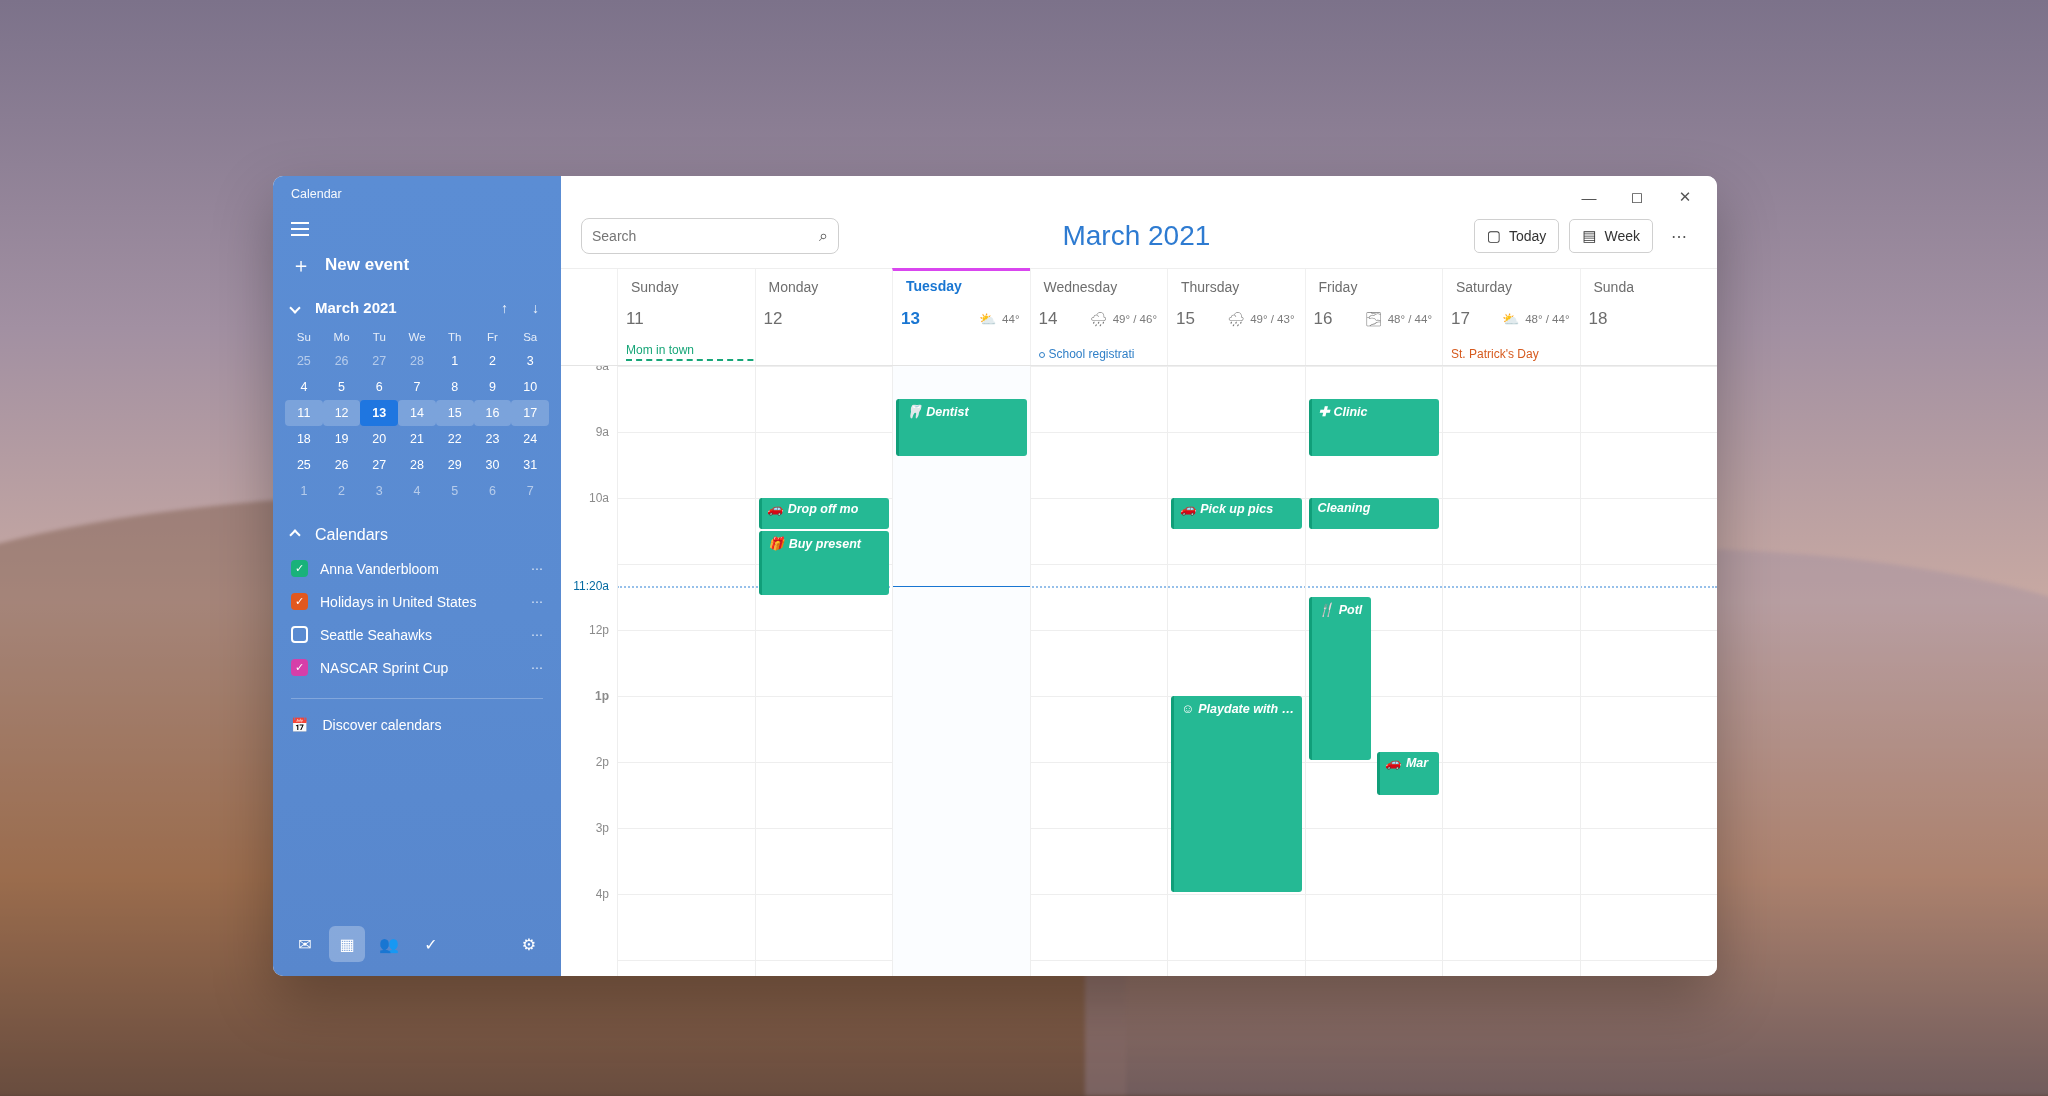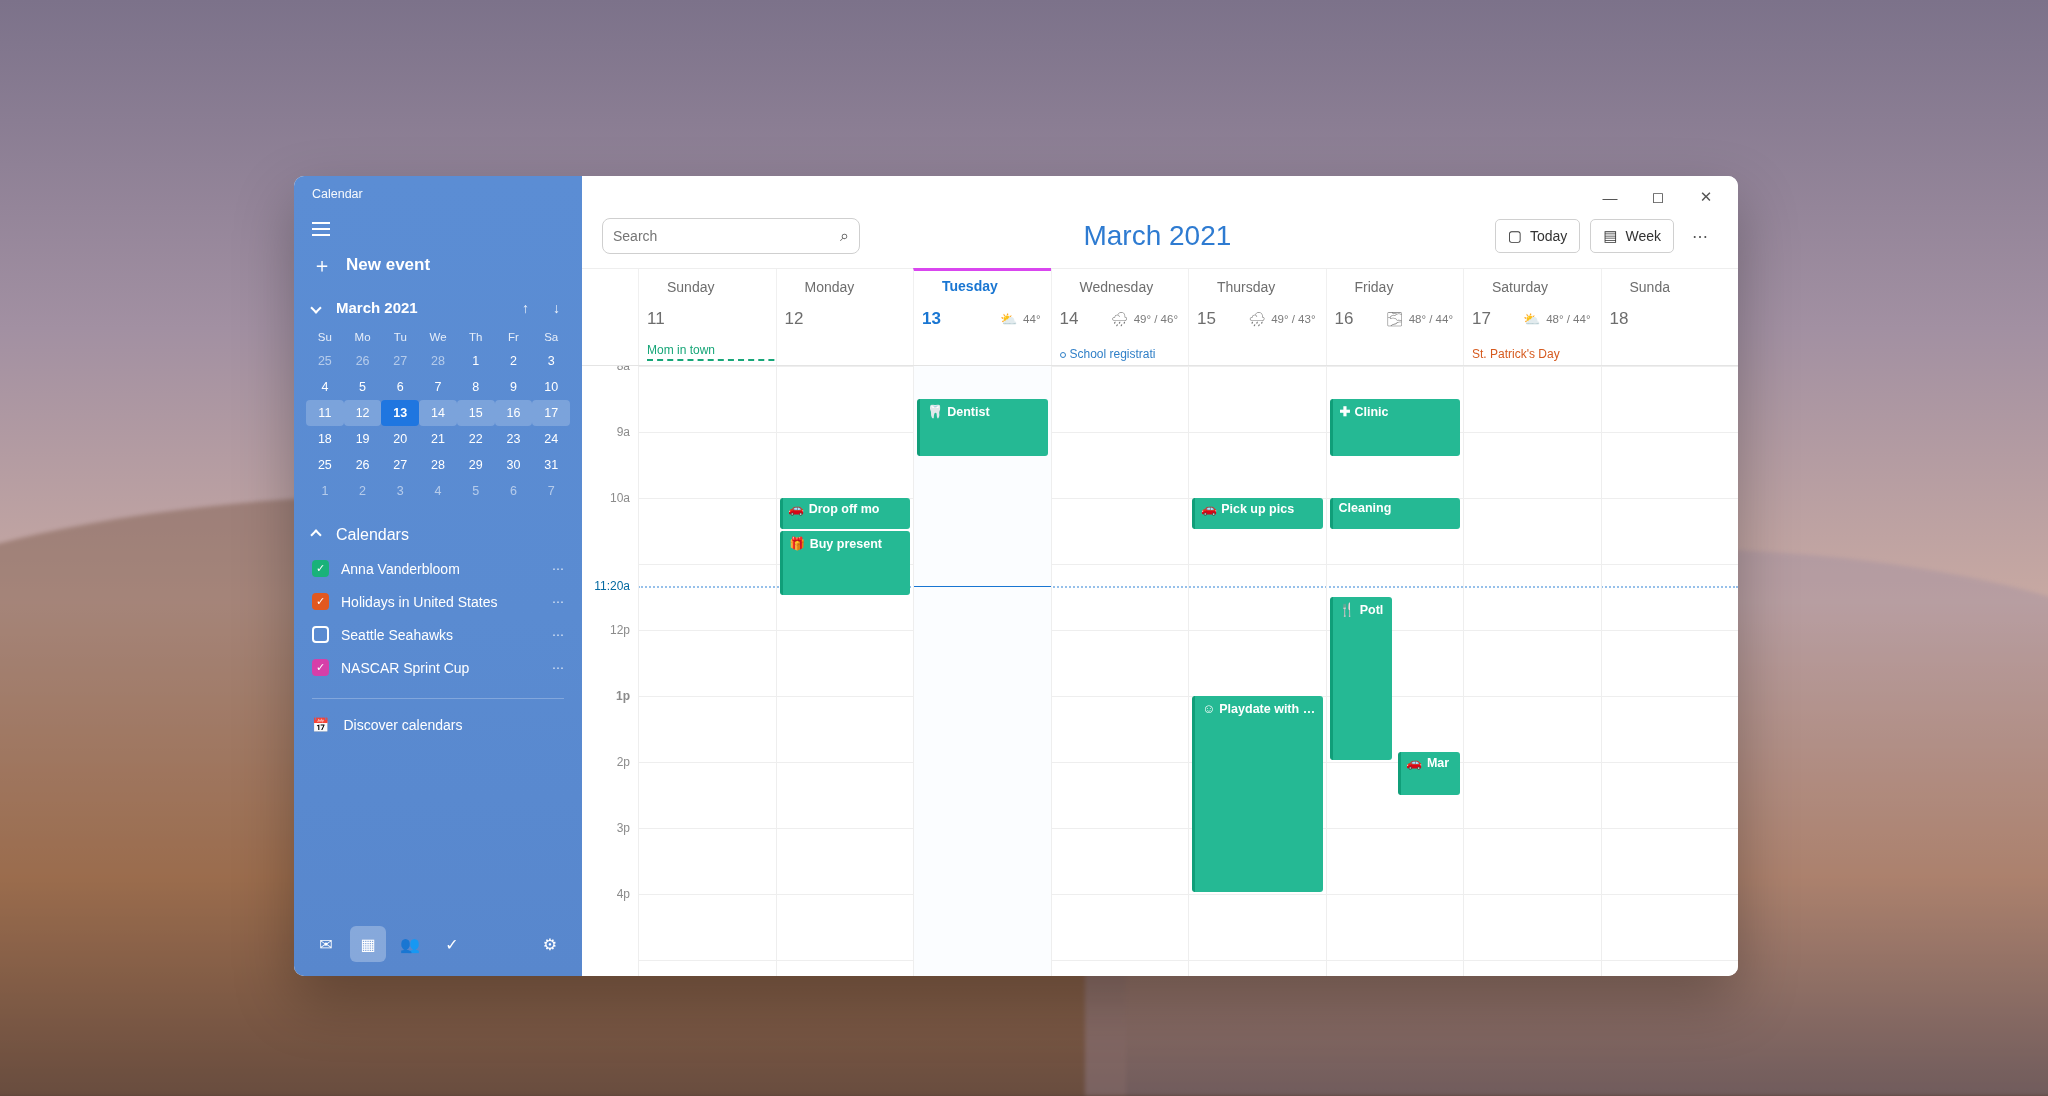--- a/index.html
+++ b/index.html
@@ -8,21 +8,21 @@
     width: 2048px; height: 1096px;
     background: linear-gradient(180deg,#7c728a 0%,#a290a2 30%,#c8a9a2 55%,#b67d52 80%,#5a4338 100%);
     position: relative; overflow: hidden;
   }
   
   .bg-mountain { position:absolute; bottom:0; width:65%; height:55%; background:#7b5948; border-radius:50% 50% 0 0 / 30% 30% 0 0; opacity:.45; filter:blur(2px);}
   .bg-mountain.m2{ right:-8%; width:55%; height:50%; background:#9a8aa0; opacity:.35;}
   .bg-mountain.m1{ left:-10%; }
 
   .window {
-    position:absolute; left:294px; top:176px; width:1444px; height:800px;
+    position:absolute; left:273px; top:176px; width:1444px; height:800px;
     background:#fff; border-radius:10px; overflow:hidden; box-shadow:0 24px 60px rgba(0,0,0,.28);
     display:flex;
   }
 
   
   .sidebar{ width:288px; flex:0 0 288px; background:linear-gradient(180deg,#5b8dd4 0%,#5a8bd1 55%,#5887cd 100%); color:#fff; display:flex; flex-direction:column; font-size:14px;}
   .sb-title{ padding:11px 18px 12px; font-size:12.5px; opacity:.95;}
   .sb-hamburger{ padding:4px 0 12px 18px;}
   .hamburger-icon{ display:inline-block; width:18px; height:2px; background:#fff; position:relative;}
   .hamburger-icon::before,.hamburger-icon::after{content:'';position:absolute;left:0;width:18px;height:2px;background:#fff;}
@@ -69,21 +69,21 @@
   .searchbox{ display:flex; align-items:center; width:258px; height:36px; border:1px solid #cfcfcf; border-radius:8px; padding:0 10px; color:#6d6d6d;}
   .searchbox input{ border:none; outline:none; flex:1; font-size:14px; background:transparent;}
   .month-title{ flex:1; text-align:center; color:#2e7bd1; font-size:28px; font-weight:400; padding-right:40px;}
   .tb-right{ display:flex; align-items:center; gap:10px; color:#3e3e3e;}
   .tb-btn{ display:flex; align-items:center; gap:8px; border:1px solid #d0d0d0; height:34px; padding:0 12px; border-radius:5px; font-size:14px; color:#333;}
   .tb-icon{ font-size:15px;}
   .tb-ellipsis{ width:34px; text-align:center; color:#555; letter-spacing:2px;}
 
   
   .days-head{ display:flex; padding-left:56px; border-top:1px solid #eee;}
-  .day-head{ flex:1; min-width:0; padding:10px 28px 10px; color:#6e6e6e; font-size:14px; border-left:1px solid #f0f0f0;}
+  .day-head{ flex:1; min-width:0; padding:10px 13px 10px; color:#6e6e6e; font-size:14px; border-left:1px solid #f0f0f0;}
   .day-head.today{ color:#1976d2; font-weight:600; border-top:3px solid #d946ef; margin-top:-1px; padding-top:7px;}
   .dates-row{ display:flex; padding-left:56px; border-bottom:1px solid #e4e4e4;}
   .date-col{ flex:1; min-width:0; height:60px; border-left:1px solid #f0f0f0; padding:4px 8px 2px; position:relative; overflow:hidden;}
   .date-num{ font-size:17px; color:#6d6d6d;}
   .date-num.today{ color:#1976d2; font-weight:700;}
   .weather{ position:absolute; top:6px; right:10px; font-size:11.5px; color:#7a7a7a; display:flex; align-items:center; gap:5px;}
   .weather .wicon{ font-size:14px;}
   .allday{ position:absolute; left:8px; right:8px; bottom:4px; font-size:12px; color:#17a678; white-space:nowrap; overflow:hidden; text-overflow:ellipsis;}
   .allday.orange{ color:#d65a1e;}
   .allday.blue{ color:#2f7fc7;}
@@ -97,21 +97,21 @@
   .time-lbl.now{ color:#0369a1; font-weight:400;}
   .cols{ flex:1; display:flex; position:relative;}
   .col{ flex:1; min-width:0; border-left:1px solid #eee; position:relative;}
   .col.today{ background:#fbfdff;}
   
   .hour-line{ position:absolute; left:0; right:0; height:1px; background:#eee;}
   .now-line{ position:absolute; left:0; right:0; height:2px; background:#1976d2; opacity:.35;}
   .col.today .now-line{ opacity:1; border-bottom:1px dashed #1976d2; height:0;}
   .cols .now-line-dash{ position:absolute; left:0; right:0; border-top:2px dotted #1976d2; opacity:.45; height:0;}
 
-  .event{ position:absolute; background:#25b994; color:#fff; border-radius:3px; padding:5px 7px 4px 7px; font-size:12.5px; line-height:1.25; overflow:hidden; border-left:3px solid #109e79;}
+  .event{ position:absolute; background:#25b994; color:#fff; border-radius:3px; padding:5px 7px 4px 7px; font-size:12.5px; line-height:1.25; overflow:hidden; border-left:3px solid #109e79;font-style:italic;}
   .event .ev-title{ font-weight:600; white-space:nowrap; overflow:hidden; text-overflow:ellipsis;}
   .event .ev-icon{ margin-right:4px; font-size:13px; display:inline-block;}
   .event.small{ padding:3px 6px;}
 </style>
 </head>
 <body>
 <div class="bg-mountain m1"></div>
 <div class="bg-mountain m2"></div>
 
 <div class="window">

